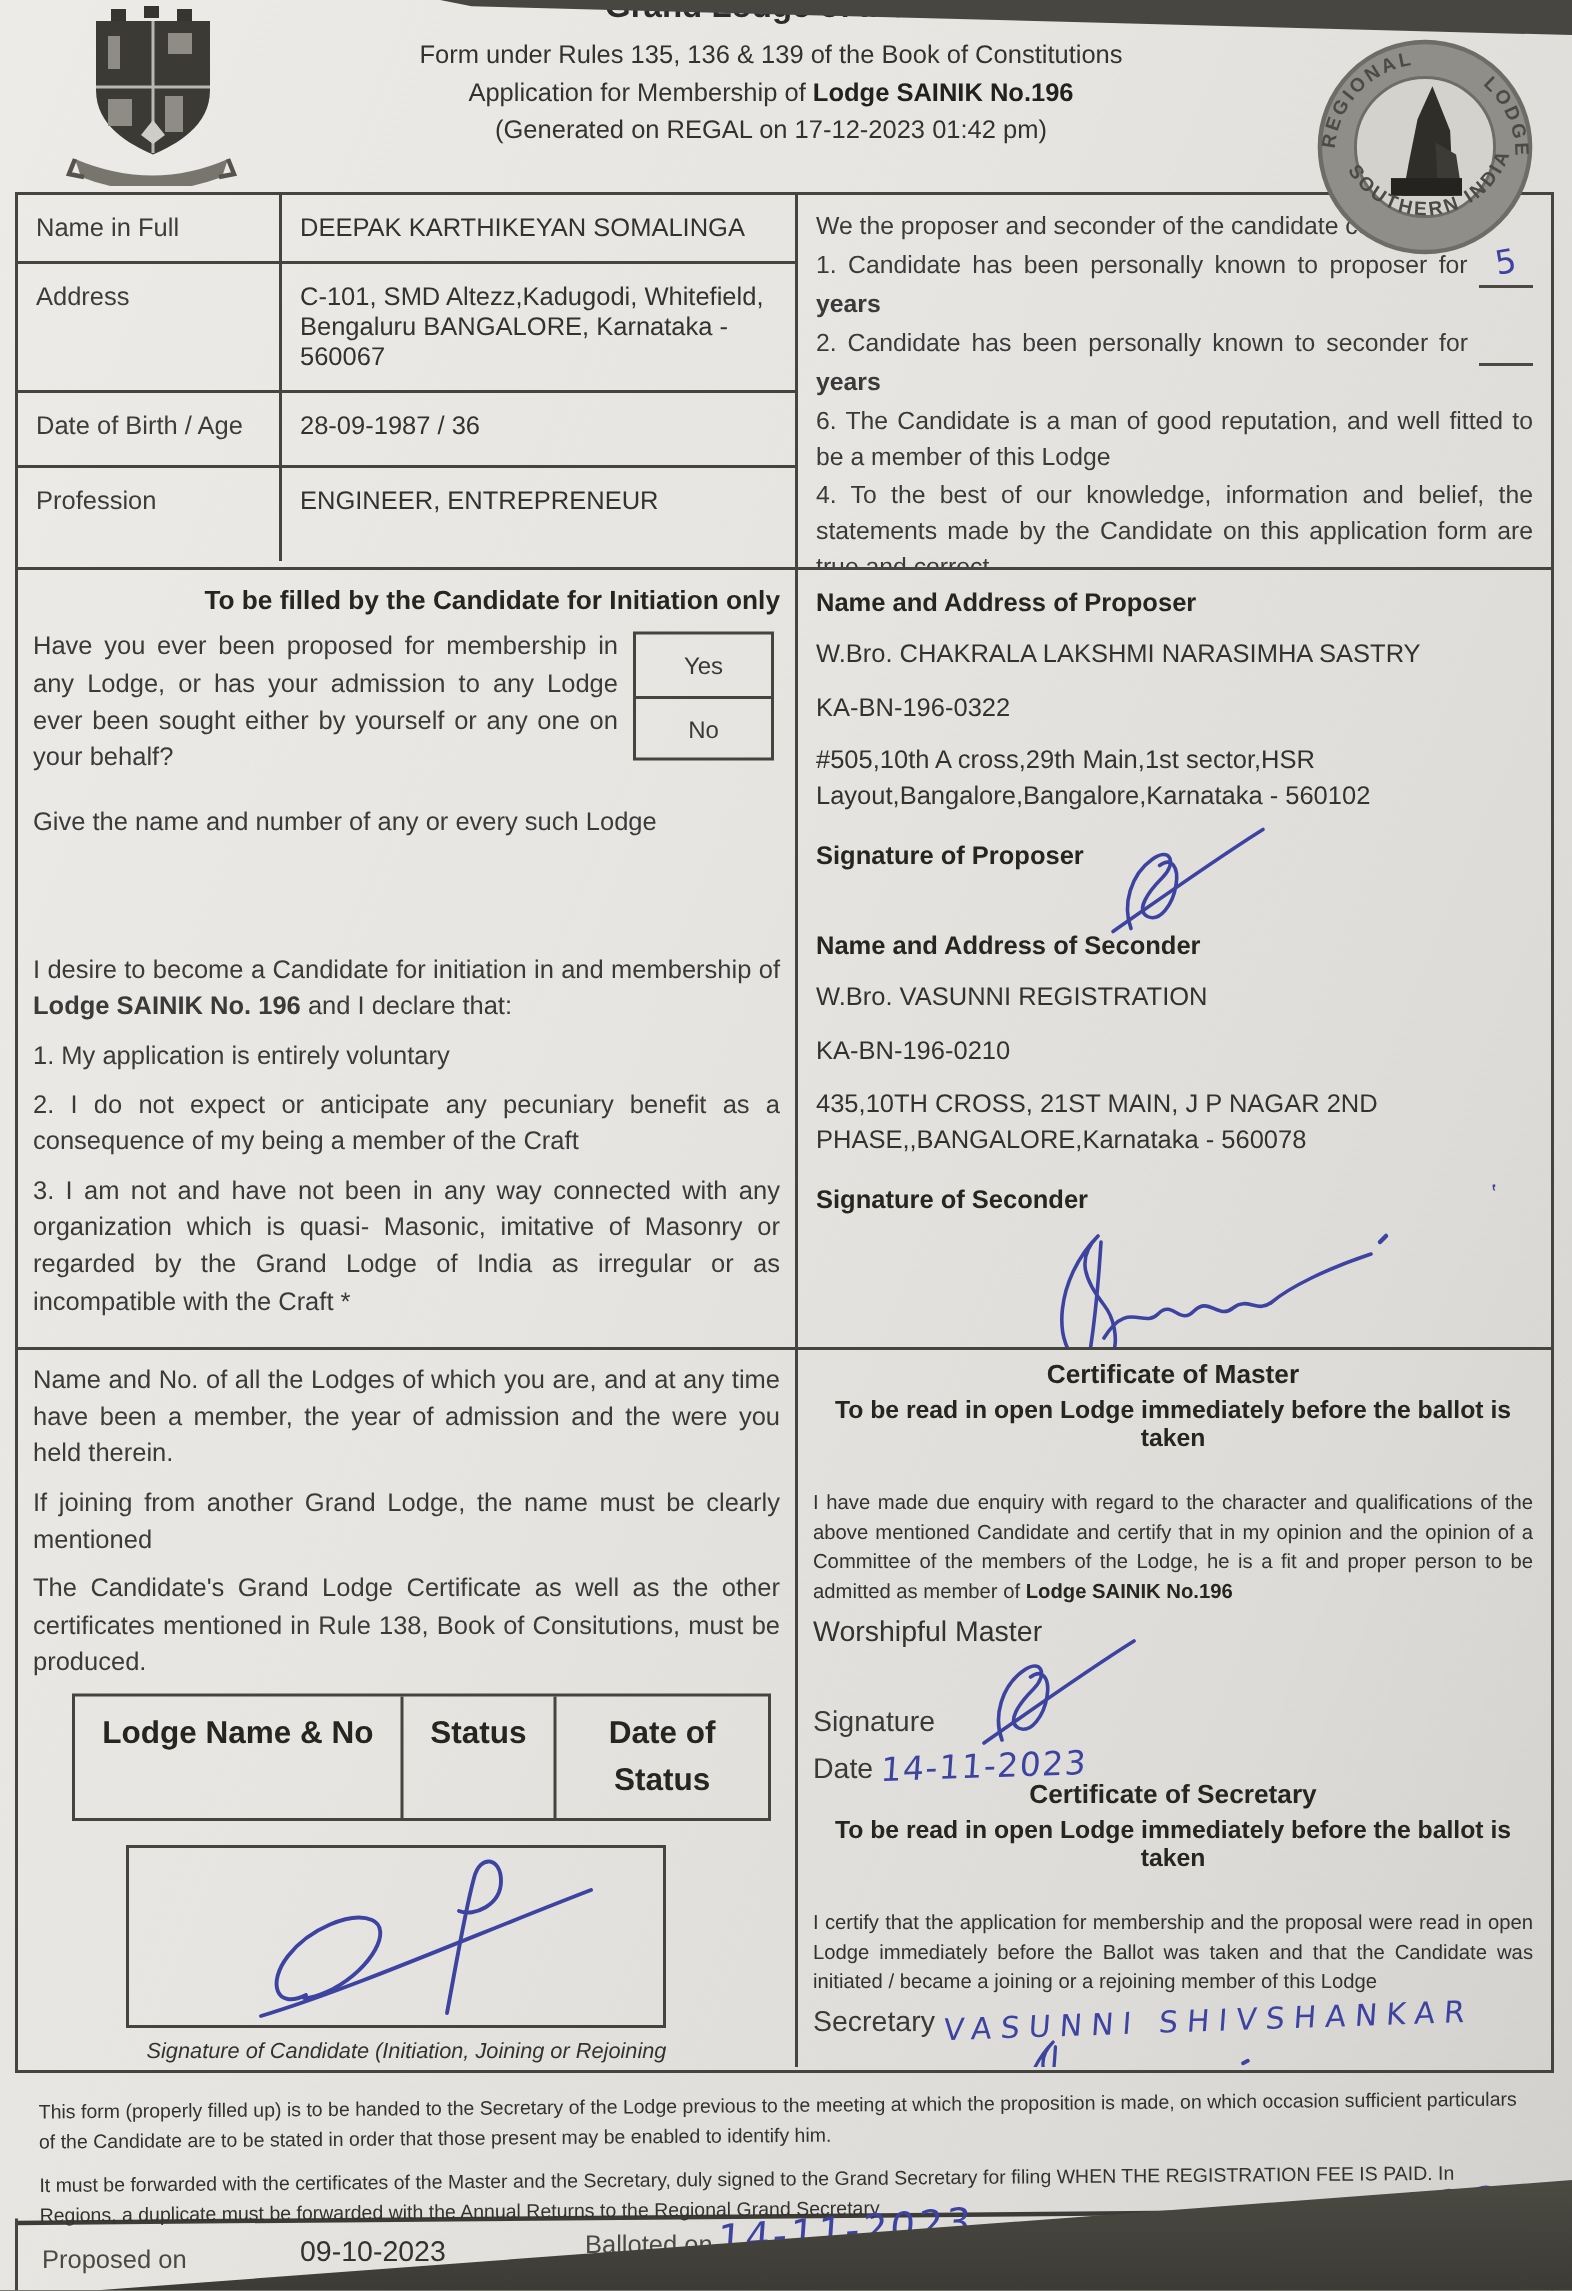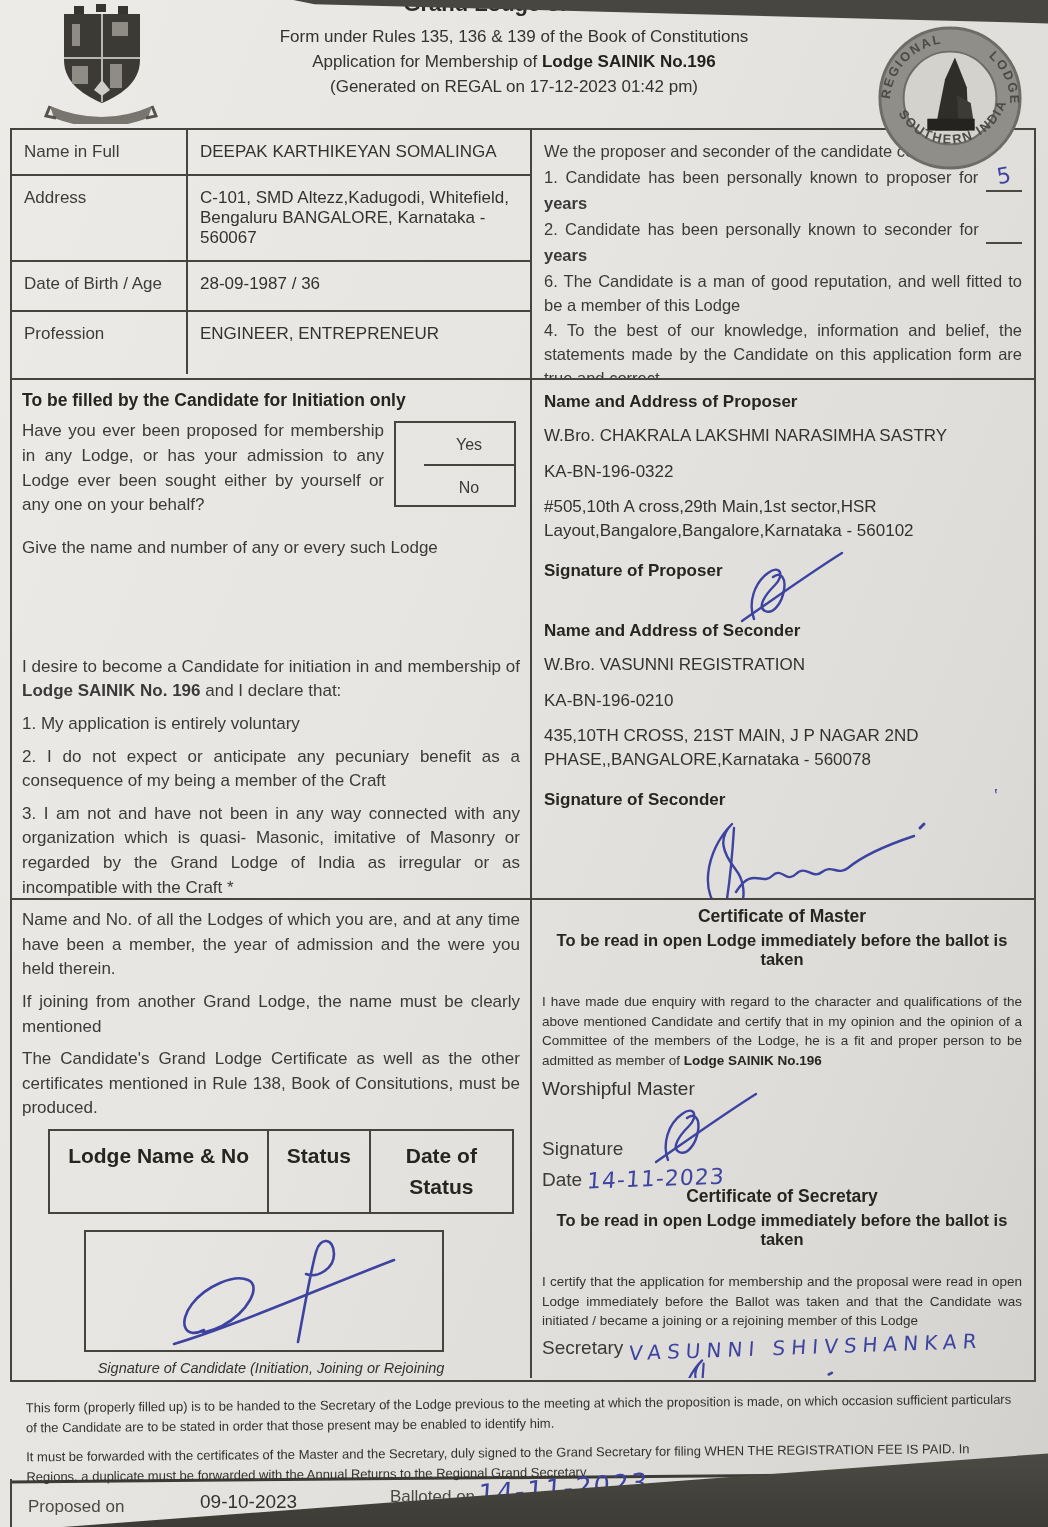--- a/index.html
+++ b/index.html
@@ -43,27 +43,27 @@
   .h46{height:46px}.h86{height:86px}.h50{height:50px}.h62{height:62px}
   
   .certify{padding:10px 12px 0 12px;font-size:16.5px;line-height:1.45;}
   .certify p{text-align:justify;margin-bottom:2px;}
   .blank-u{display:inline-block;min-width:36px;border-bottom:2px solid #4a4944;text-align:center;vertical-align:baseline;}
   .hand{color:var(--ink);font-family:"DejaVu Sans",sans-serif;display:inline-block;transform:rotate(-2deg) skewX(-6deg);letter-spacing:1px;}
   .hand5{font-size:22px;line-height:14px;transform:rotate(-10deg);}
   .yrs{font-weight:bold;}
   
   .init{padding:8px 10px 0 10px;font-size:17px;line-height:1.45;}
-  .sec-head{text-align:left;font-weight:bold;font-size:17.5px;color:#26251f;margin-bottom:6px;}
-  .ynstack{float:right;border:2px solid var(--line);margin:2px 4px 8px 10px;padding-left:28px;}
+  .sec-head{text-align:right;font-weight:bold;font-size:17.5px;color:#26251f;margin-bottom:6px;}
+  .ynstack{float:right;border:2px solid var(--line);margin:2px 4px 8px 10px;}
   .ynstack .cell{width:90px;height:41px;text-align:center;padding-top:10px;font-size:16px;}
   .ynstack .cell+.cell{border-top:2px solid var(--line);}
   .init p{text-align:justify;}
   .mt18{margin-top:18px;}
-  .mt70{margin-top:94px;}
+  .mt70{margin-top:74px;}
   .mt8{margin-top:8px;}
   
   .prop{padding:10px 14px 0 12px;font-size:17px;line-height:1.4;}
   .prop .bh{font-weight:bold;font-size:17px;color:#26251f;margin-bottom:10px;}
   .prop .ln{margin-bottom:12px;color:#33322e;}
   .sigrow{position:relative;height:64px;}
   .sigrow .bh{position:absolute;left:0;top:4px;}
   .sig-svg{position:absolute;}
   .apos{position:absolute;color:var(--ink);font-size:18px;}
   

